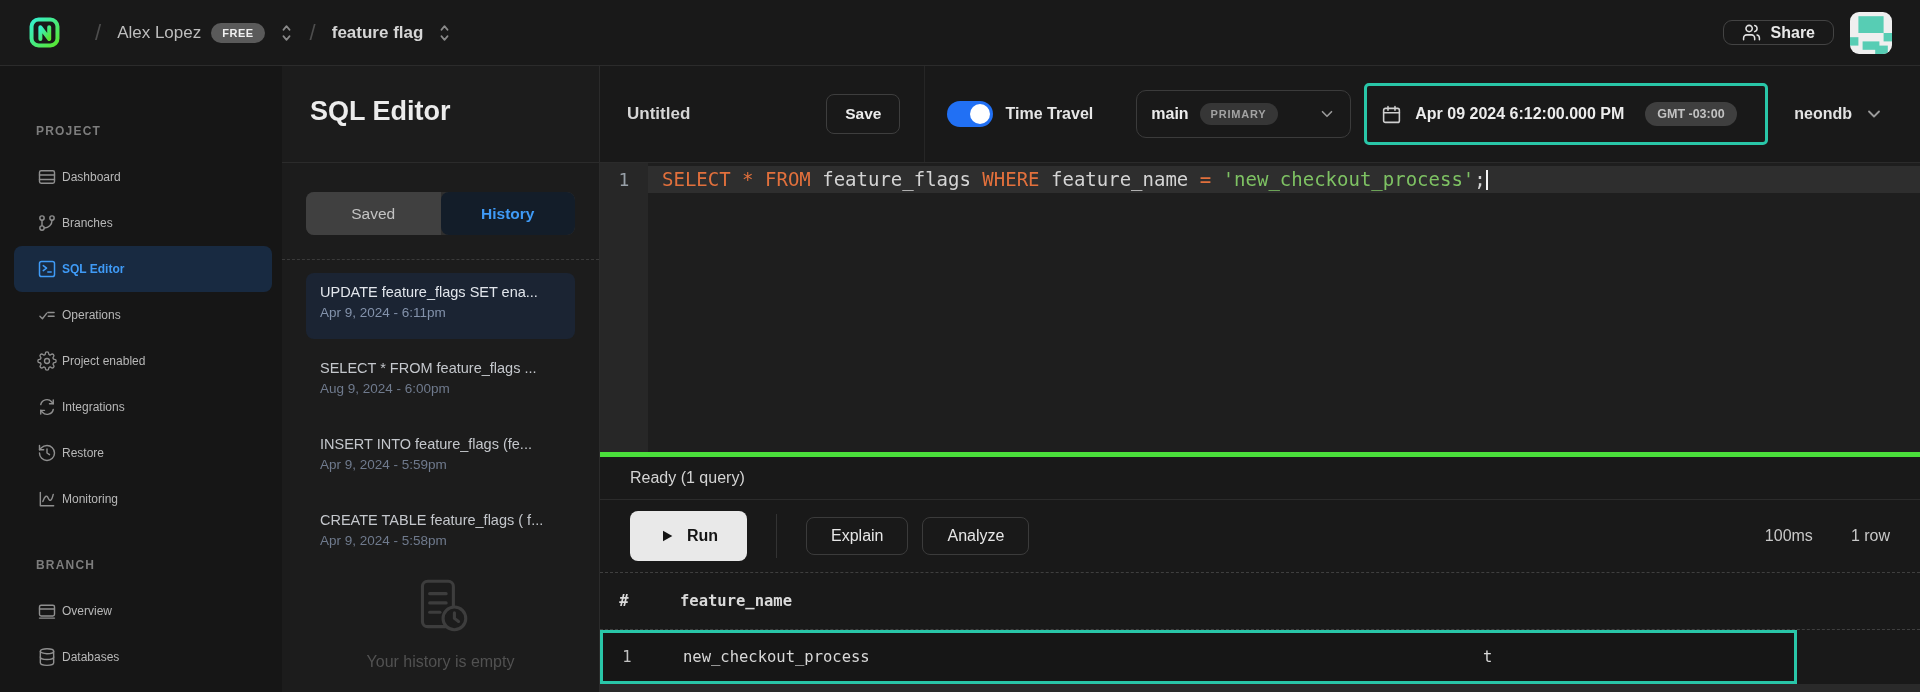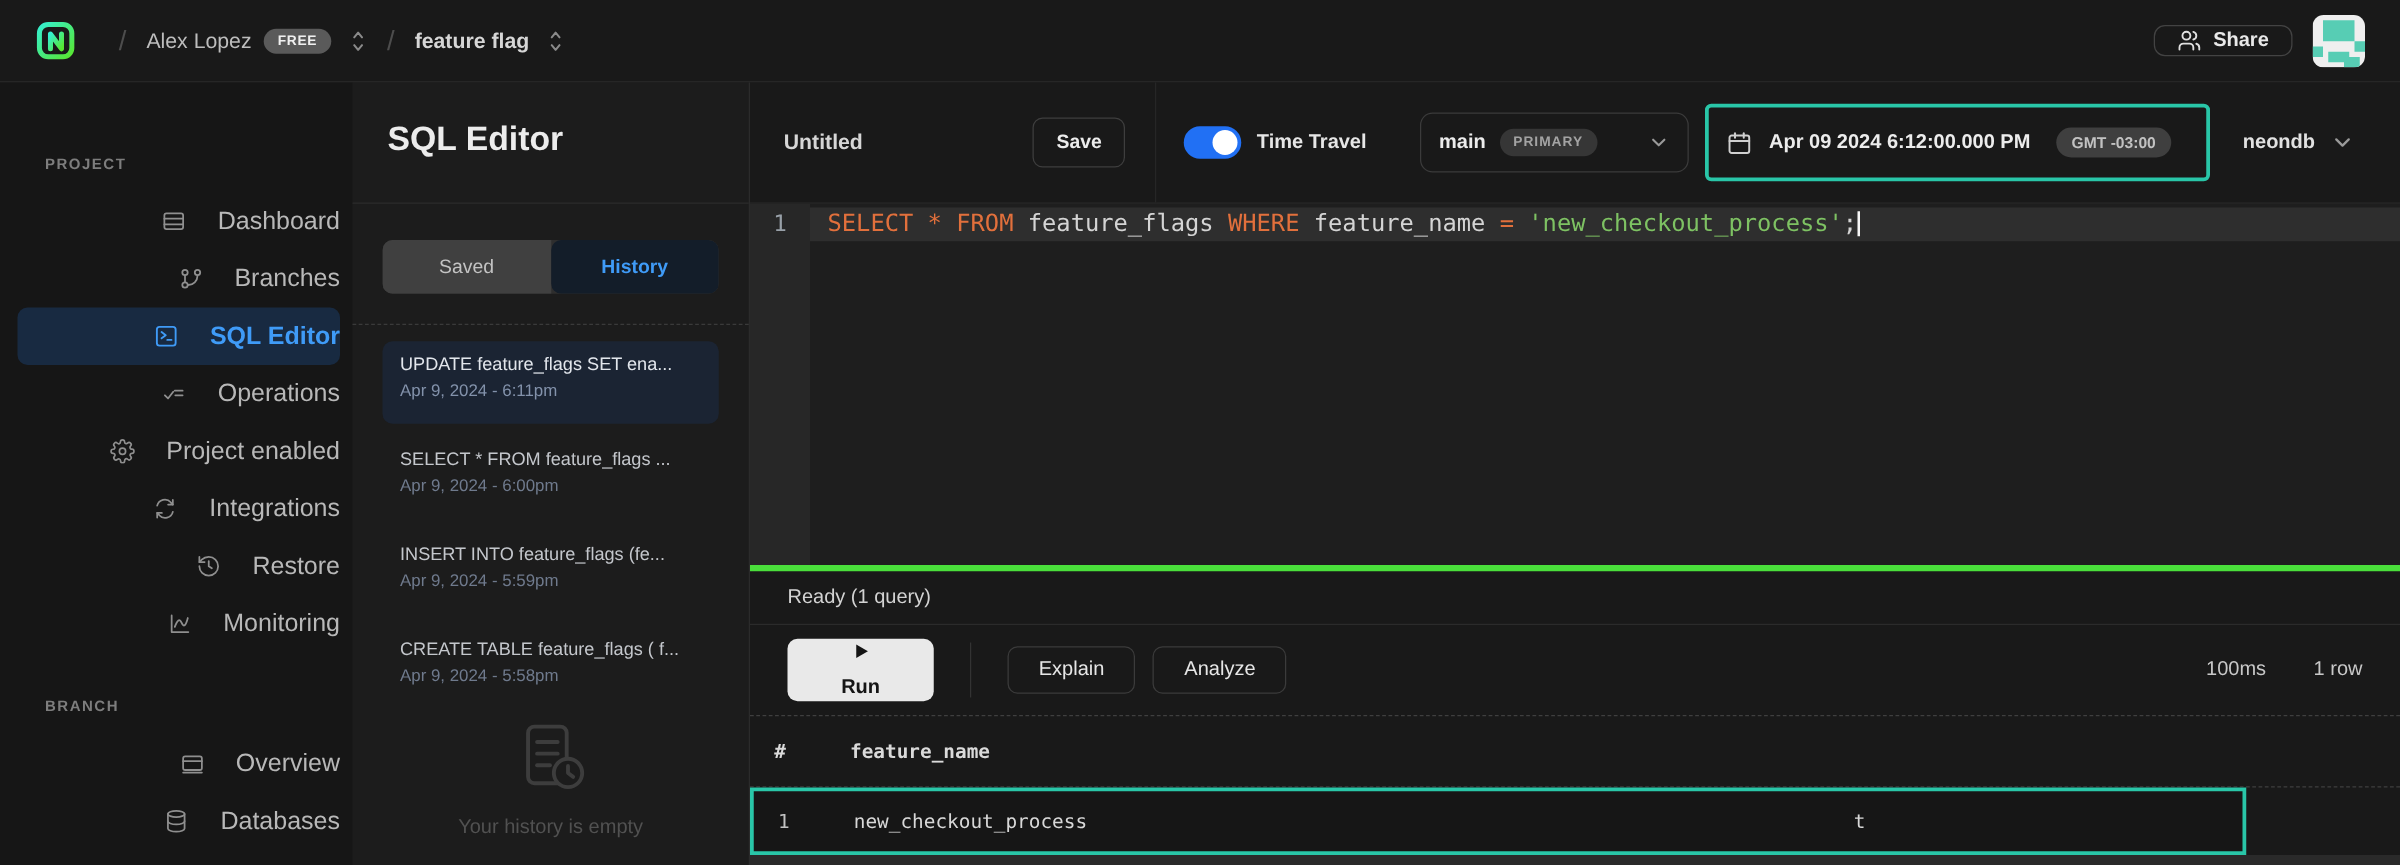--- a/index.html
+++ b/index.html
@@ -19,22 +19,22 @@
   .updown { display:flex; align-items:center; margin-left:4px; cursor:pointer; }
   .header-right { margin-left:auto; display:flex; align-items:center; gap:16px; }
   .share-btn { display:flex; align-items:center; gap:10px; border:1px solid #434343; border-radius:9px;
                padding:2px 18px; color:#e8e8e8; font-size:16px; font-weight:600; background:transparent; cursor:pointer; }
   .avatar { width:42px; height:42px; border-radius:9px; overflow:hidden; cursor:pointer; }
 
   
   .sidebar { position:absolute; left:0; top:66px; width:282px; height:626px; background:#161616; padding-top:58px; overflow:hidden; }
   .side-section-label { color:#7d7d7d; font-size:12px; font-weight:700; letter-spacing:1.2px; margin:0 0 16px 36px; }
   .side-section + .side-section { margin-top:36px; }
-  .side-item { height:46px; display:flex; align-items:center; gap:24px; margin:0 10px 0 14px; padding-left:22px;
-               border-radius:8px; color:#b8b8b8; font-size:20px; cursor:pointer;justify-content:flex-end; }
+  .side-item { height:46px; display:flex; align-items:center; gap:4px; margin:0 10px 0 14px; padding-left:22px;
+               border-radius:8px; color:#b8b8b8; font-size:12px; cursor:pointer; }
   .side-item .side-ic { width:22px; height:22px; display:flex; align-items:center; justify-content:center; color:#8f8f8f; }
   .side-item.active { background:#182a41; color:#3f9bf7; font-weight:600; }
   .side-item.active .side-ic { color:#3f9bf7; }
 
   
   .panel { position:absolute; left:282px; top:66px; width:318px; height:626px; background:#1c1c1c; border-right:1px solid #2b2b2b; }
   .panel-head { height:97px; padding:30px 0 0 28px; border-bottom:1px solid #2b2b2b; }
   .panel-title { font-size:27px; font-weight:700; color:#ececec; }
   .tabs-wrap { padding:29px 24px 24px; border-bottom:1px dashed #3a3a3a; }
   .tabs { display:flex; height:43px; border-radius:8px; overflow:hidden; background:#2e2e2e; }
@@ -87,21 +87,21 @@
   .tk-str { color:#7ec263; }
   .cursor { display:inline-block; width:2px; height:20px; background:#f5f5f5; vertical-align:-4px; }
 
   .green-bar { height:5px; background:#4adf3b; }
 
   .status-bar { height:43px; display:flex; align-items:center; padding-left:30px; border-bottom:1px solid #2b2b2b; }
   .status-text { font-size:16px; color:#d3d3d3; }
 
   .actions { height:73px; display:flex; align-items:center; padding:0 30px; border-bottom:1px dashed #3f3f3f; }
   .run-btn { width:117px; height:50px; background:#e9e9e9; border:none; border-radius:8px; display:flex;
-             align-items:center; justify-content:center; gap:12px; font-size:16px; font-weight:700; color:#151515; cursor:pointer;flex-direction:column; }
+             align-items:center; justify-content:center; gap:12px; font-size:16px; font-weight:700; color:#151515; cursor:pointer; }
   .actions-sep { width:1px; height:44px; background:#333; margin:0 29px; }
   .ghost-btn { height:38px; padding:0 24px; border:1px solid #3b3b3b; border-radius:8px; background:transparent;
                color:#e6e6e6; font-size:16px; cursor:pointer; }
   .ghost-btn + .ghost-btn { margin-left:14px; }
   .result-meta { margin-left:auto; display:flex; gap:38px; font-size:16px; color:#c8c8c8; }
 
   .grid-cols { display:grid; grid-template-columns:48px 832px auto; align-items:center; }
   .table-head { height:57px; border-bottom:1px dashed #3f3f3f; font-family:"DejaVu Sans Mono", monospace;
                 font-size:15.5px; font-weight:700; color:#dadada; }
   .cell-idx { text-align:center; }
@@ -316,21 +316,21 @@
         <div class="tab history">History</div>
       </div>
     </div>
     <div class="hist-list">
       <div class="hist-item selected">
         <div class="hist-q">UPDATE feature_flags SET ena...</div>
         <div class="hist-d">Apr 9, 2024 - 6:11pm</div>
       </div>
       <div class="hist-item">
         <div class="hist-q">SELECT * FROM feature_flags ...</div>
-        <div class="hist-d">Apr 9, 2024 - 6:00pm</div>
+        <div class="hist-d">Aug 9, 2024 - 6:00pm</div>
       </div>
       <div class="hist-item">
         <div class="hist-q">INSERT INTO feature_flags (fe...</div>
         <div class="hist-d">Apr 9, 2024 - 5:59pm</div>
       </div>
       <div class="hist-item">
         <div class="hist-q">CREATE TABLE feature_flags ( f...</div>
         <div class="hist-d">Apr 9, 2024 - 5:58pm</div>
       </div>
     </div>

